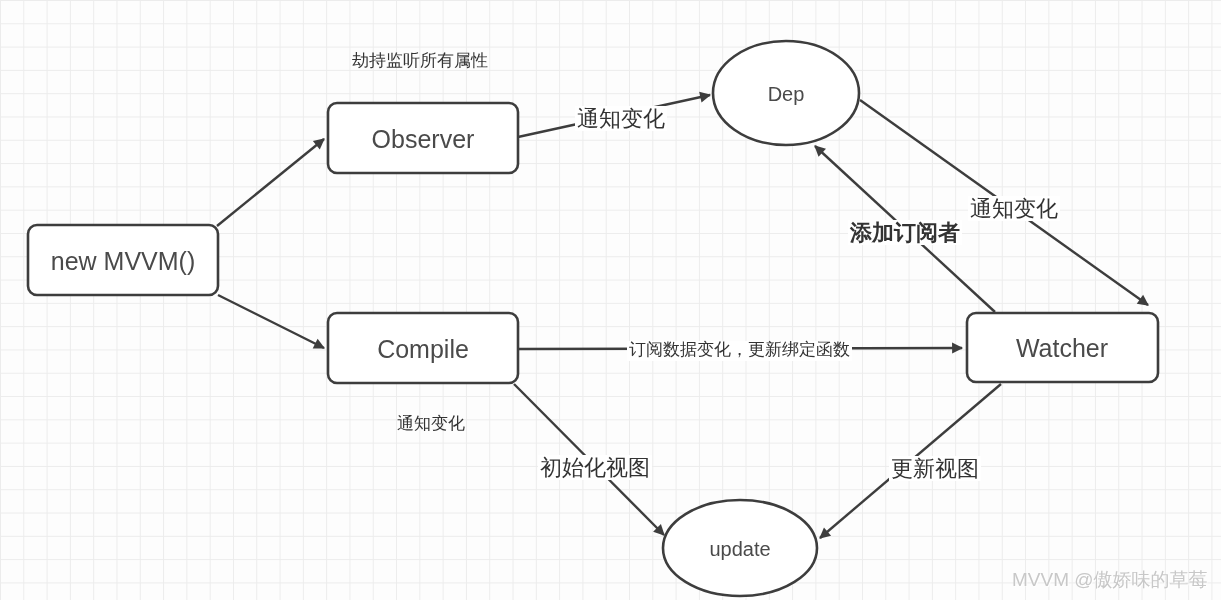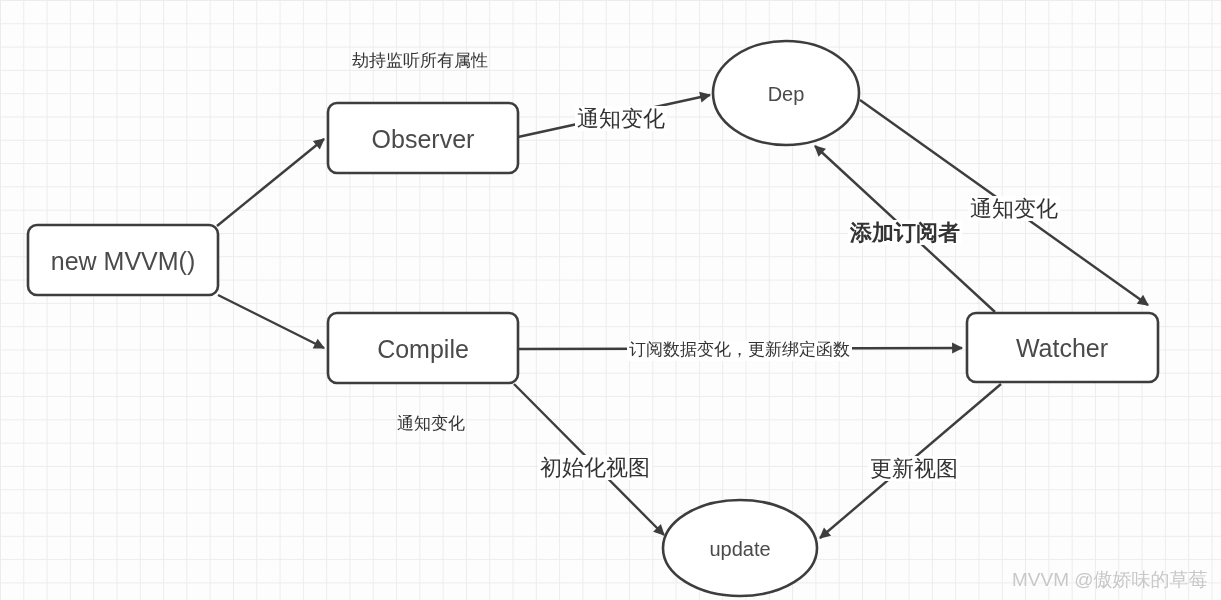--- a/index.html
+++ b/index.html
@@ -133,17 +133,17 @@
   <div class="label on-line" style="left:968px; top:196px;">通知变化</div>
 
   <div class="label on-line" style="left:848px; top:220px;font-weight:bold;">添加订阅者</div>
 
   <div class="label big on-line" style="left:611px; top:341px;font-family:Liberation Mono, monospace;">订阅数据变化，更新绑定函数</div>
 
   <div class="label big" style="left:381px; top:414px;">通知变化</div>
 
   <div class="label on-line" style="left:538px; top:455px;">初始化视图</div>
 
-  <div class="label on-line" style="left:868px; top:456px;">更新视图</div>
+  <div class="label on-line" style="left:889px; top:456px;">更新视图</div>
 
   <div class="watermark">MVVM @傲娇味的草莓</div>
 
 </div>
 
 </body></html>

